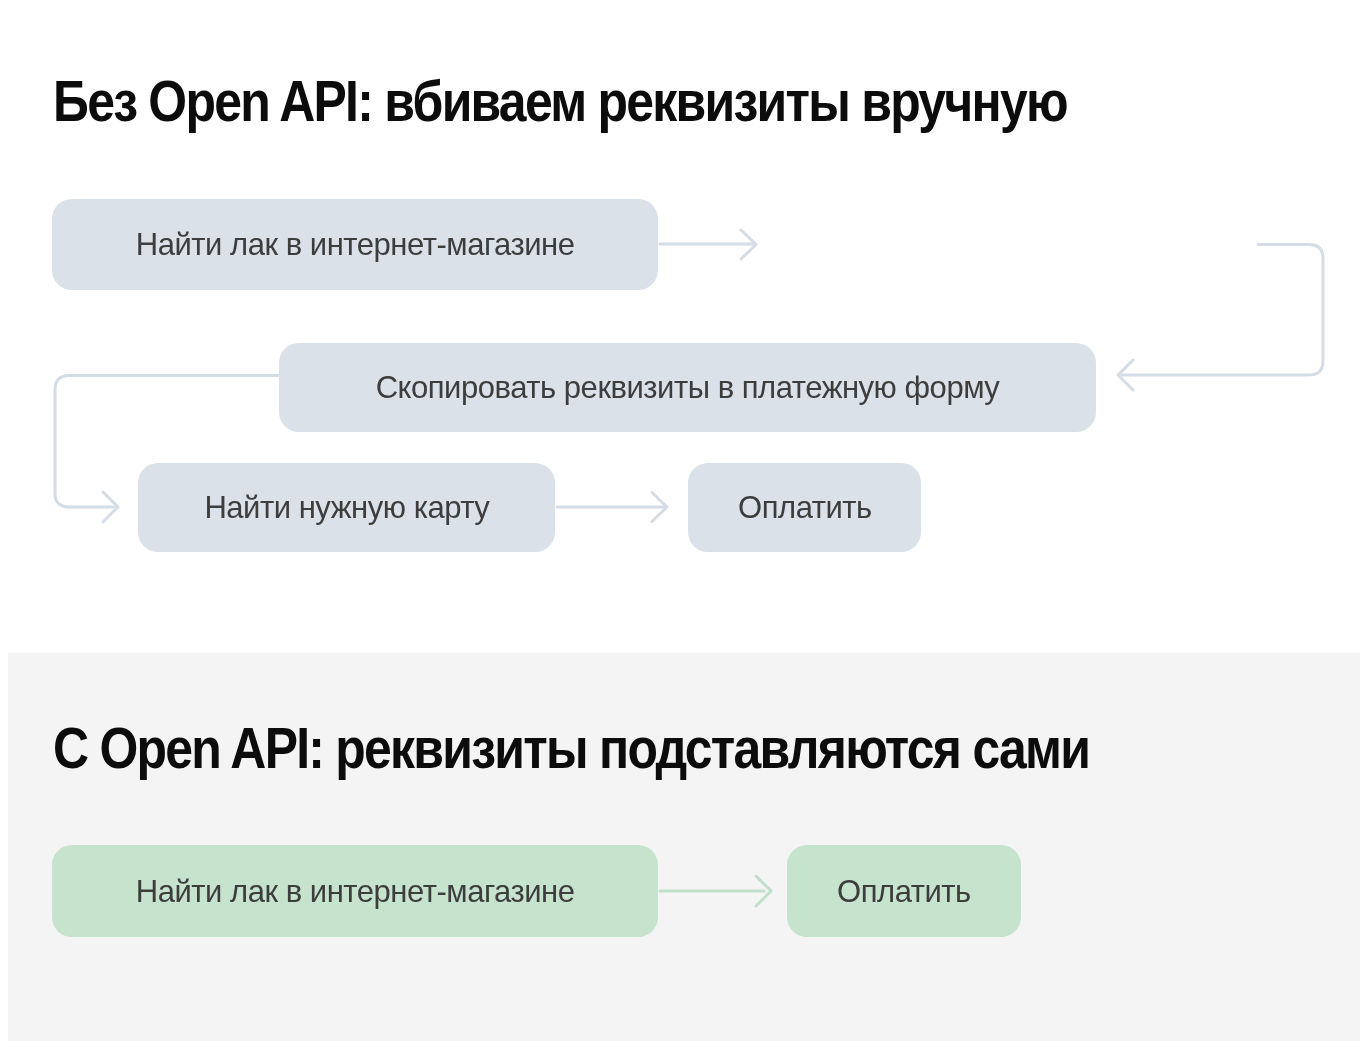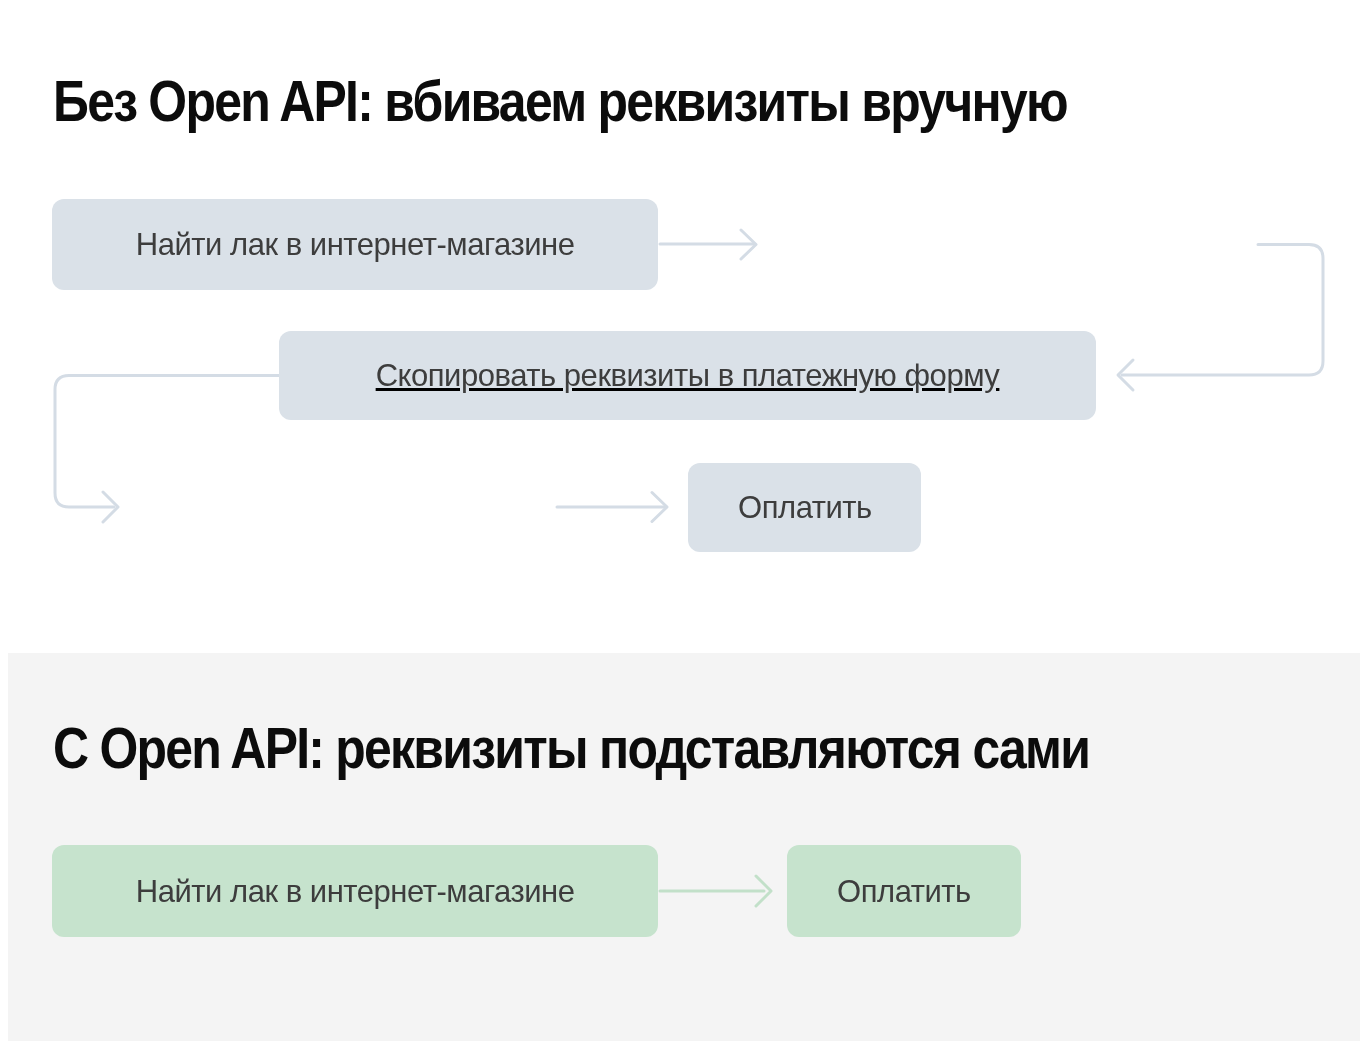--- a/index.html
+++ b/index.html
@@ -52,21 +52,21 @@
     stroke-linejoin: round;
   }
   .connectors path.gray  { stroke: var(--arrow-gray,  #d4dce5); }
   .connectors path.green { stroke: var(--arrow-green, #c2e0c9); }
 
   .box {
     position: absolute;
     display: flex;
     align-items: center;
     justify-content: center;
-    border-radius: 12px;
+    border-radius: 20px;
     box-sizing: border-box;
     padding: 0 20px;
   }
   .box.gray  { background: var(--box-gray,  #dae1e8); }
   .box.green { background: var(--box-green, #c6e3cd); }
   .box span {
     font-size: 32px;
     letter-spacing: -0.5px;
     color: var(--box-text, #3d3d3d);
     white-space: nowrap;
@@ -92,22 +92,25 @@
       <path class="gray" d="M271 375.5 H61 Q47 375.5 47 389.5 V493 Q47 507 61 507 H106"></path>
       <path class="gray" d="M95 492 L110 507 L95 522"></path>
 
       <path class="gray" d="M549 507 H658"></path>
       <path class="gray" d="M644 492.5 L659 507 L644 521.5"></path>
     </svg>
 
     <div class="box gray" style="left:44px; top:199px; width:606px; height:91px;">
       <span>Найти лак в интернет-магазине</span>
     </div>
-    <div class="box gray" style="left:271px; top:331px; width:817px; height:89px;text-decoration:underline;">
+    <div class="box gray" style="left:271px; top:343px; width:817px; height:89px;">
       <span>Скопировать реквизиты в платежную форму</span>
+    </div>
+    <div class="box gray" style="left:130px; top:463px; width:417px; height:89px;">
+      <span>Найти нужную карту</span>
     </div>
     <div class="box gray" style="left:680px; top:463px; width:233px; height:89px;">
       <span>Оплатить</span>
     </div>
   </section>
 
   <section class="section bottom">
     <h1 class="flow-title">С Open API: реквизиты подставляются сами</h1>
 
     <svg class="connectors" viewBox="0 0 1360 388">

